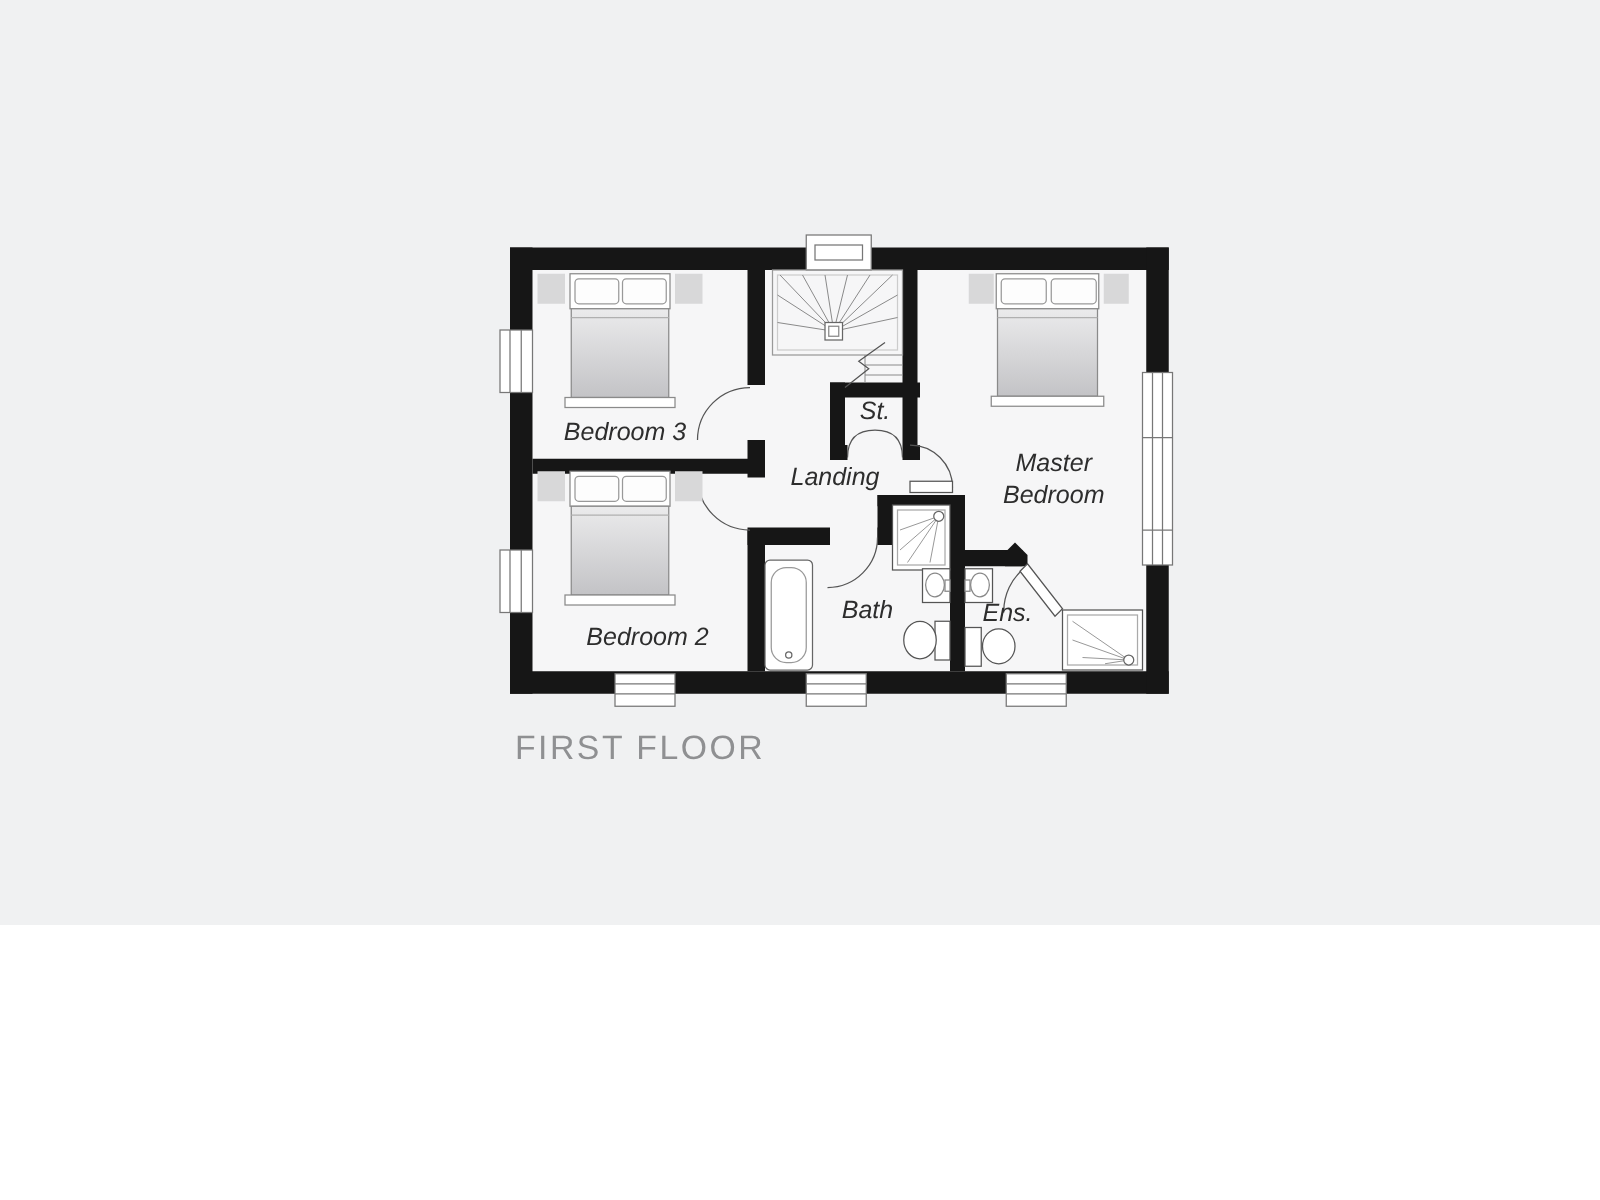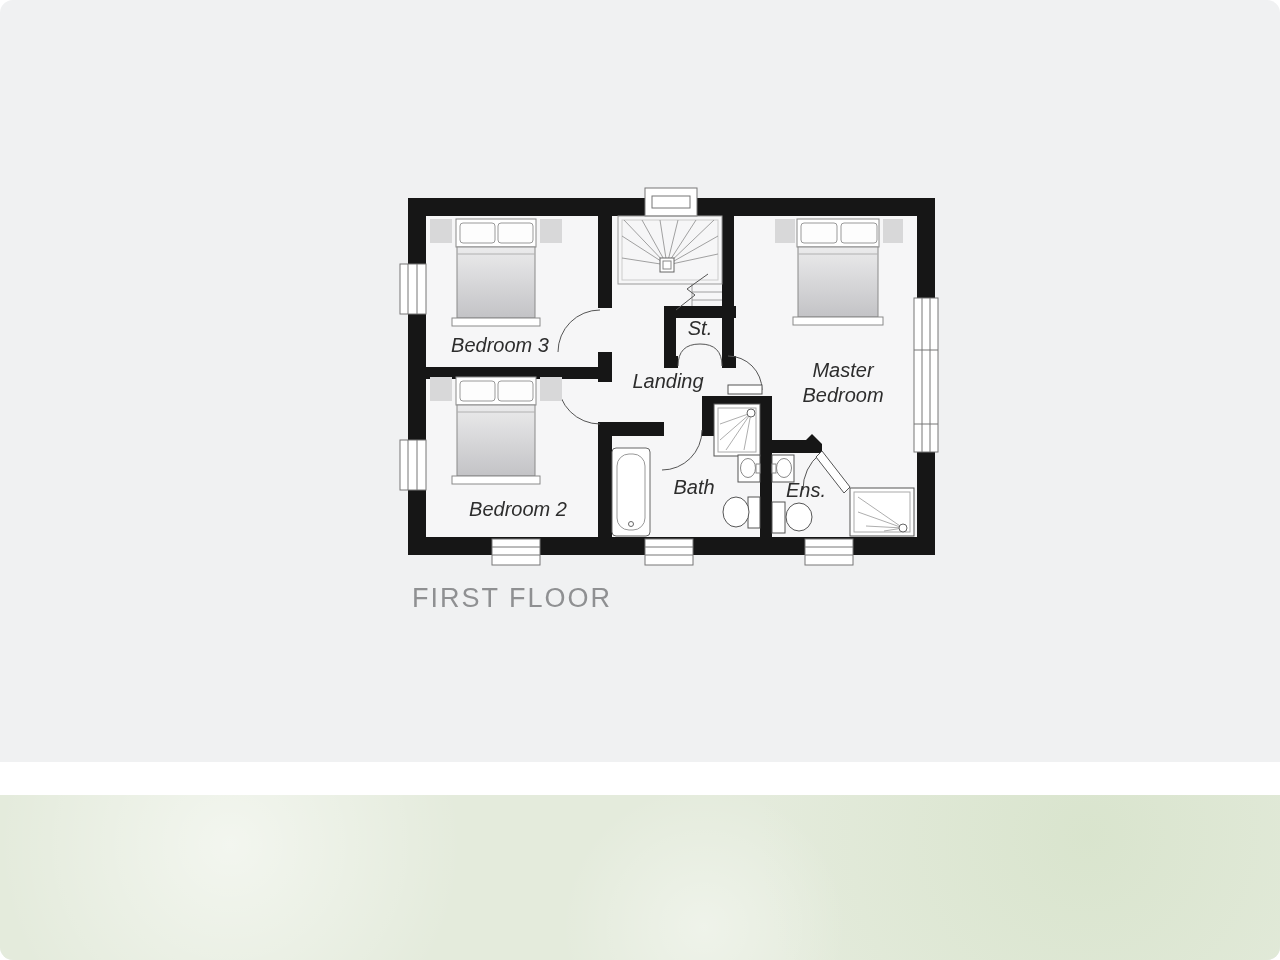--- a/index.html
+++ b/index.html
@@ -1,22 +1,21 @@
 <!DOCTYPE html>
 <html><head>
 <meta charset="utf-8">
 <style>
   html,body{margin:0;padding:0;}
   .page{
     position:relative;
-    width:1280px;height:960px;
+    width:1280px;height:740px;
     background:#f0f1f2;
     overflow:hidden;
     font-family:"Liberation Sans",sans-serif;
-    border-radius:13px;
   }
   .plan-svg{position:absolute;left:395px;top:175px;}
   .room-label{
     font-family:"Liberation Sans",sans-serif;
     font-style:italic;
     font-size:20px;
     fill:#2d2d2d;
   }
   .floor-label{
     font-family:"Liberation Sans",sans-serif;

